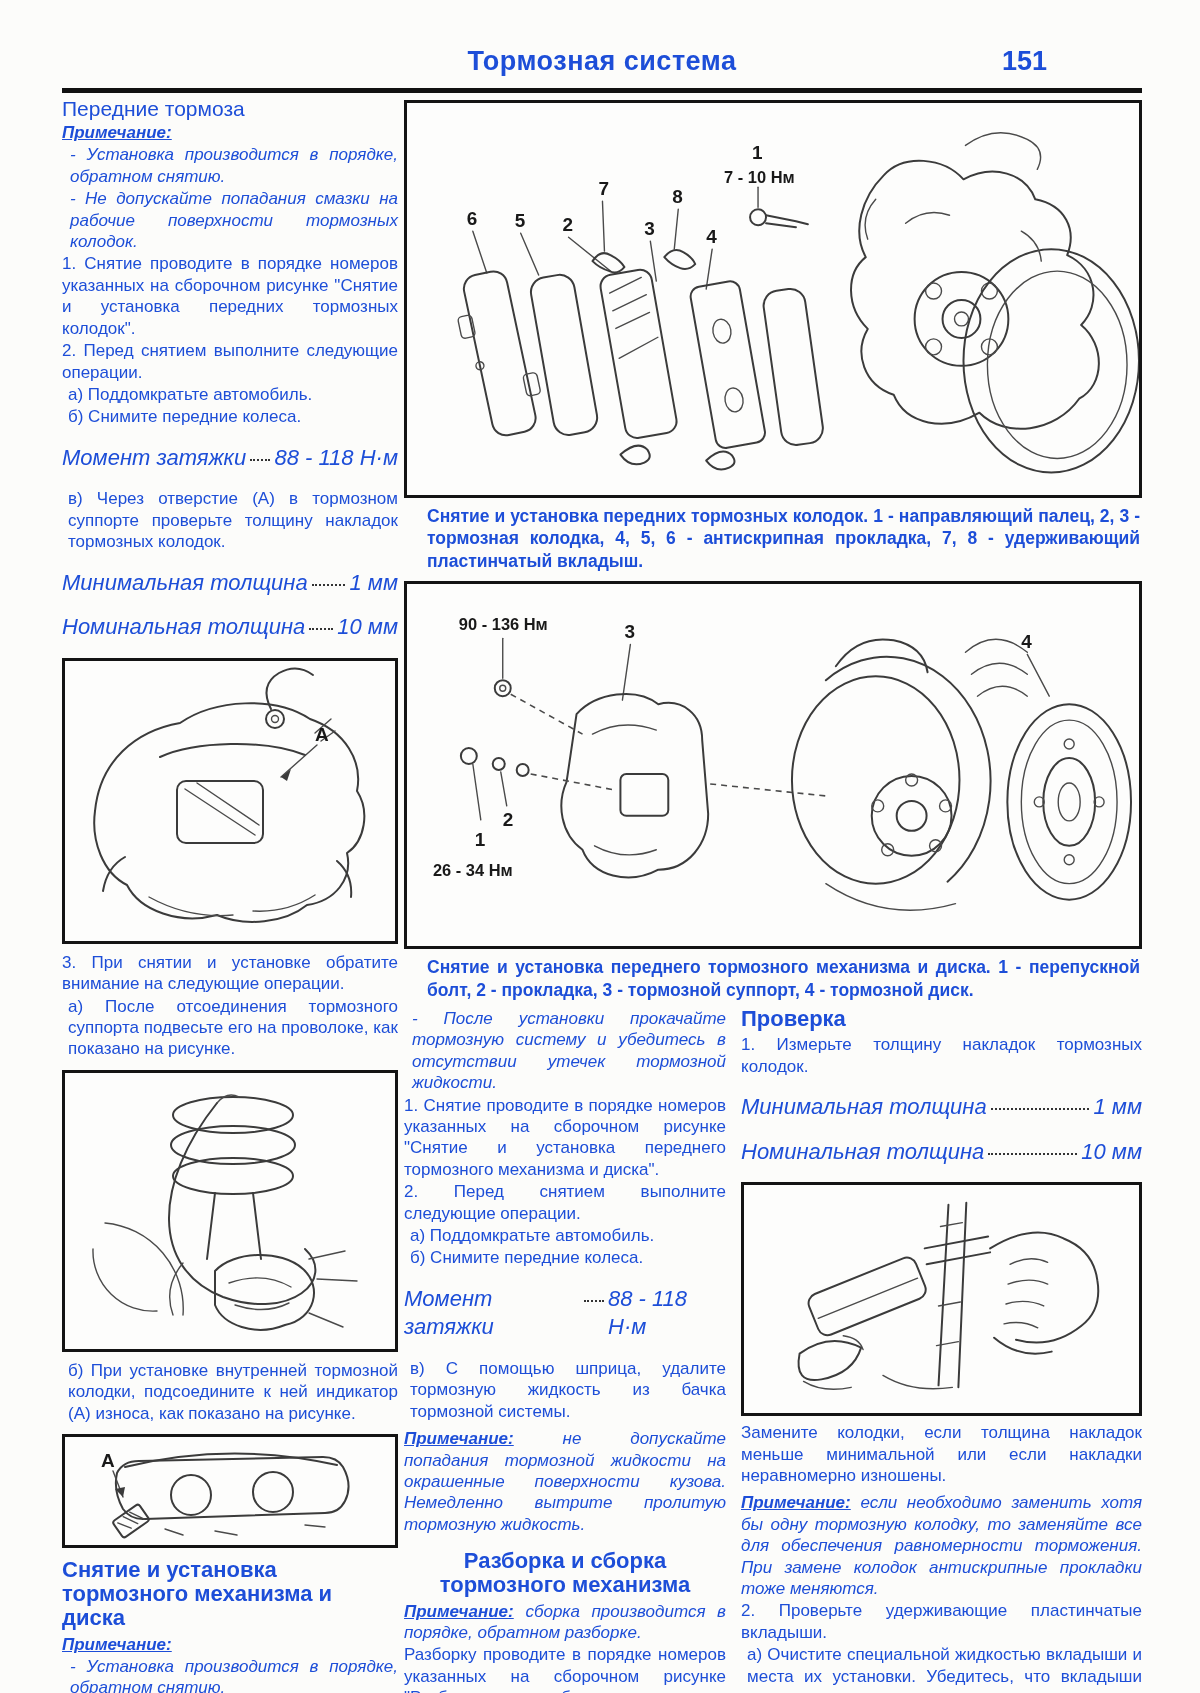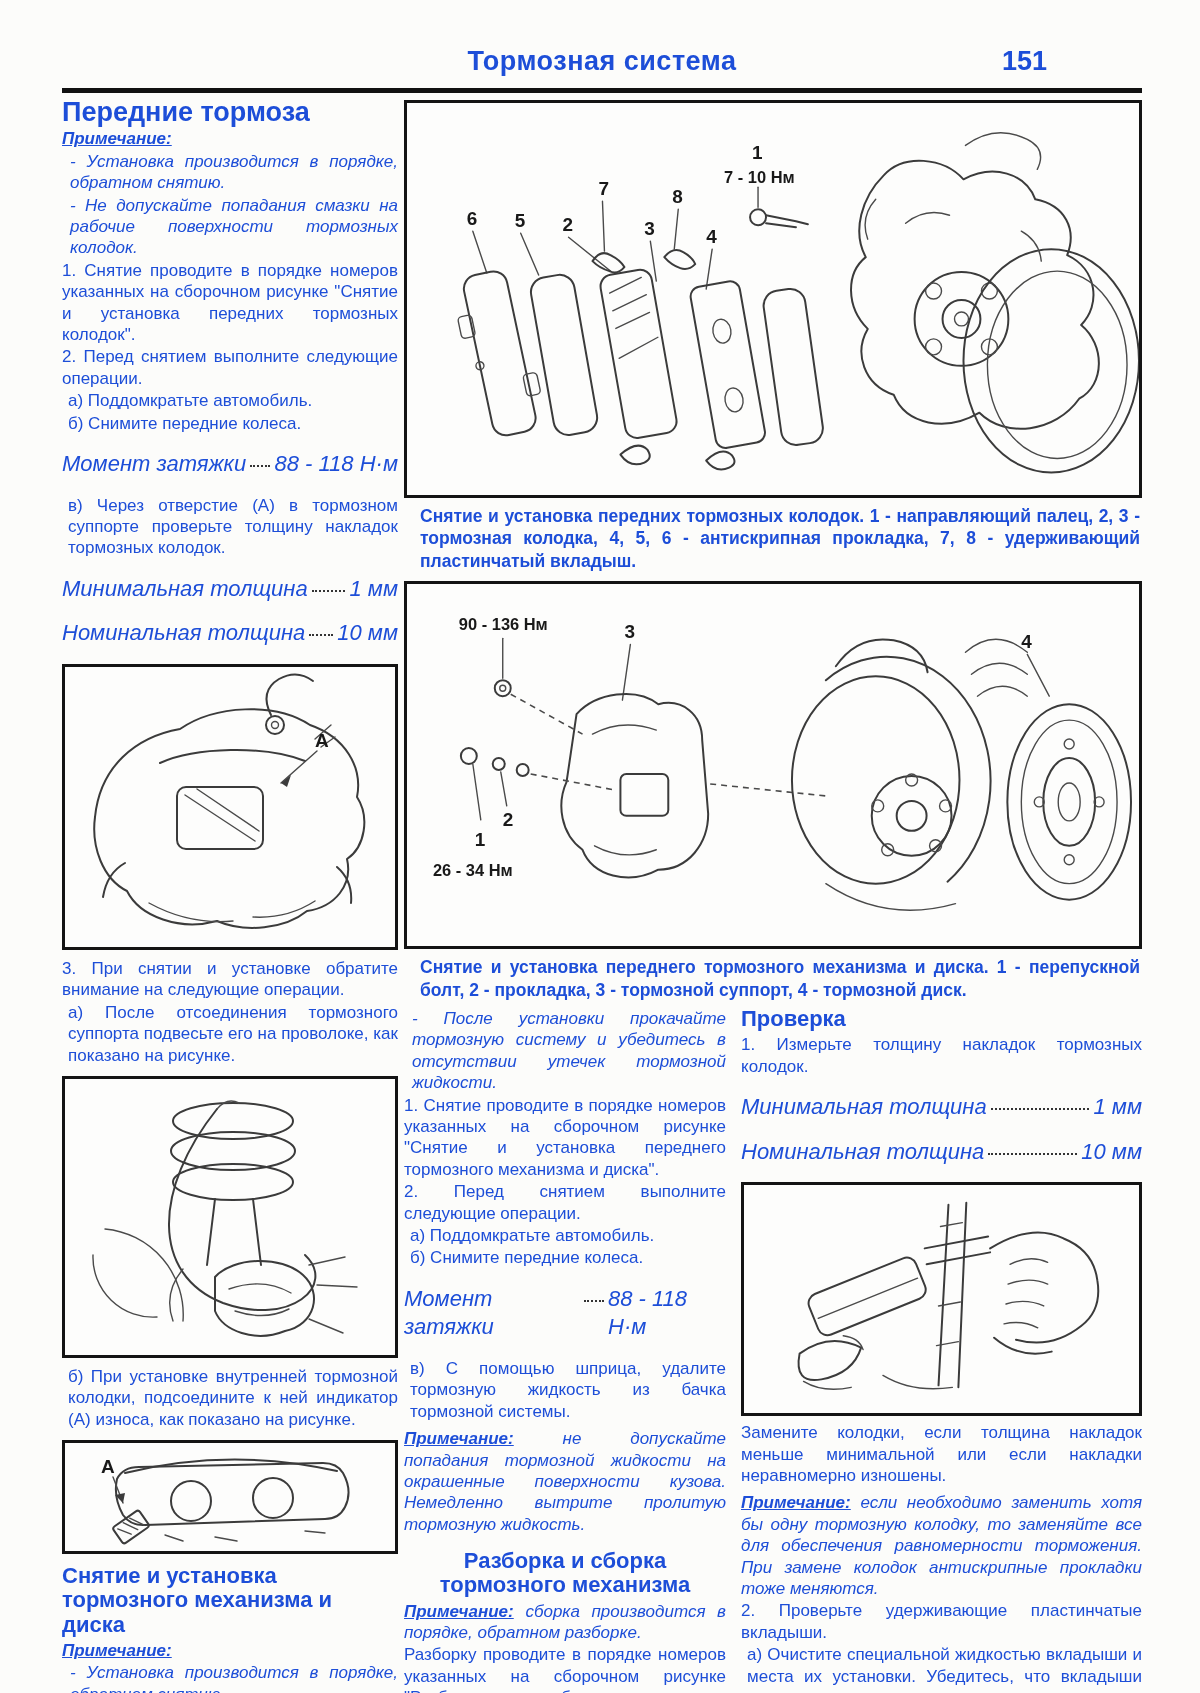--- a/index.html
+++ b/index.html
@@ -11,30 +11,30 @@
   }
   
   .hdr{position:absolute;top:46px;left:62px;width:1080px;height:40px;}
   .hdr-title{position:absolute;left:0;right:0;text-align:center;font-size:27px;font-weight:bold;letter-spacing:.5px;}
   .hdr-num{position:absolute;right:95px;top:0;font-size:27px;font-weight:bold;}
   .hdr-rule{position:absolute;top:88px;left:62px;width:1080px;height:5px;background:#111;}
   
   .left-col{position:absolute;left:62px;top:98px;width:336px;}
   .right-area{position:absolute;left:404px;top:100px;width:738px;}
   
-  h1{font-size:27px;font-weight:bold;margin:0 0 2px 0;line-height:1.05;}
+  h1{font-size:21px;font-weight:normal;margin:0 0 2px 0;line-height:1.05;}
   h2{font-size:22px;font-weight:bold;margin:0 0 3px 0;line-height:1.1;}
   .p{font-size:17px;line-height:1.26;margin:1px 0;text-align:justify;}
   .sub{margin-left:6px;}
   .it{font-style:italic;}
   .note-label{font-weight:bold;font-style:italic;text-decoration:underline;}
   .note-item{font-style:italic;margin-left:8px;}
   .spec{display:flex;align-items:baseline;font-style:italic;font-size:22px;line-height:1.3;margin:16px 0;}
   .spec .dots{flex:1;border-bottom:2px dotted #333;margin:0 4px;transform:translateY(-4px);min-width:20px;}
-  .caption{font-size:17.5px;font-weight:bold;line-height:1.28;text-align:justify;margin:7px 2px 4px 16px;}
+  .caption{font-size:17.5px;font-weight:bold;line-height:1.28;text-align:justify;margin:7px 2px 4px 23px;}
   
   .figbox{border:3px solid #141414;background:#fdfdfc;box-sizing:border-box;}
   .figbox svg{display:block;width:100%;height:100%;}
   .fig-caliper{width:336px;height:286px;margin:10px 0 8px 0;}
   .fig-strut{width:336px;height:282px;margin:10px 0 8px 0;}
   .fig-pad{width:336px;height:114px;margin:10px 0 10px 0;}
   .fig-top{width:738px;height:398px;}
   .fig-mid{width:738px;height:368px;margin-top:9px;}
   .fig-hand{width:100%;height:234px;margin:6px 0 6px 0;}
   .cols{display:flex;gap:15px;margin-top:6px;}

